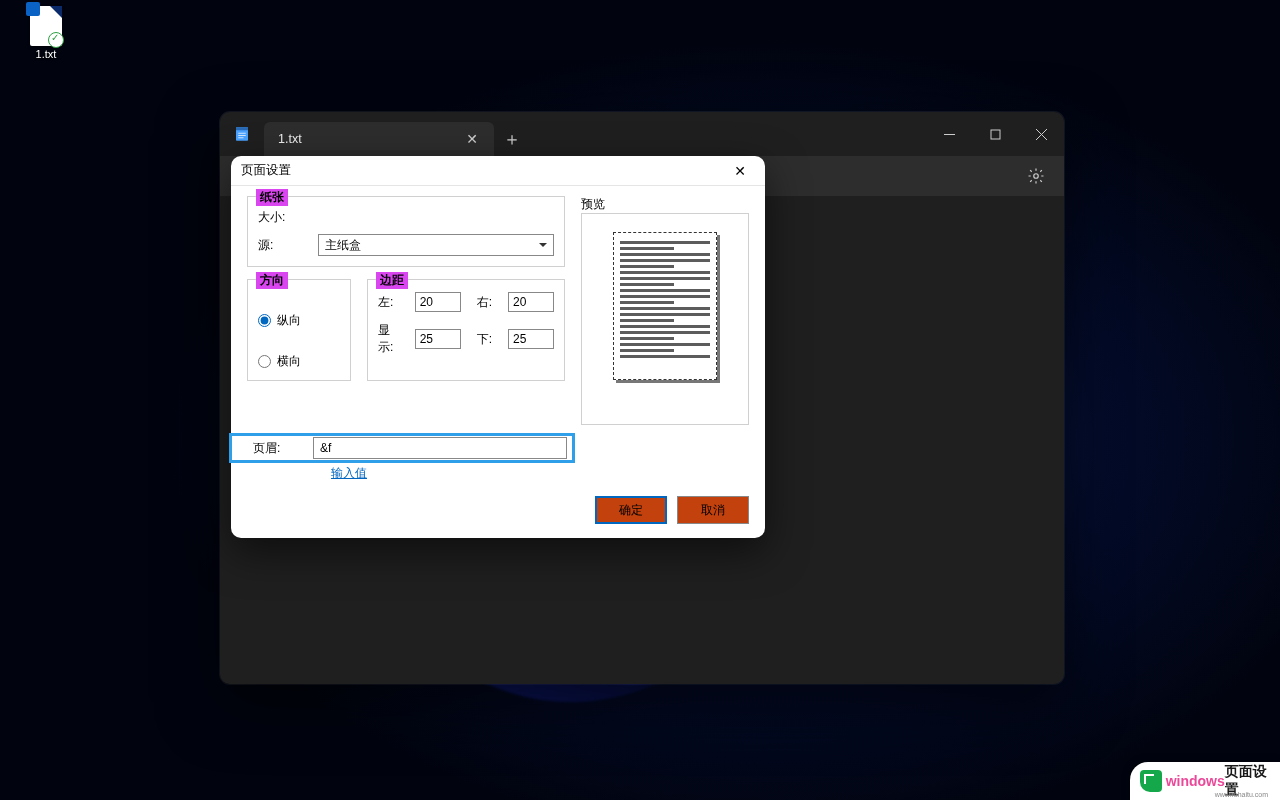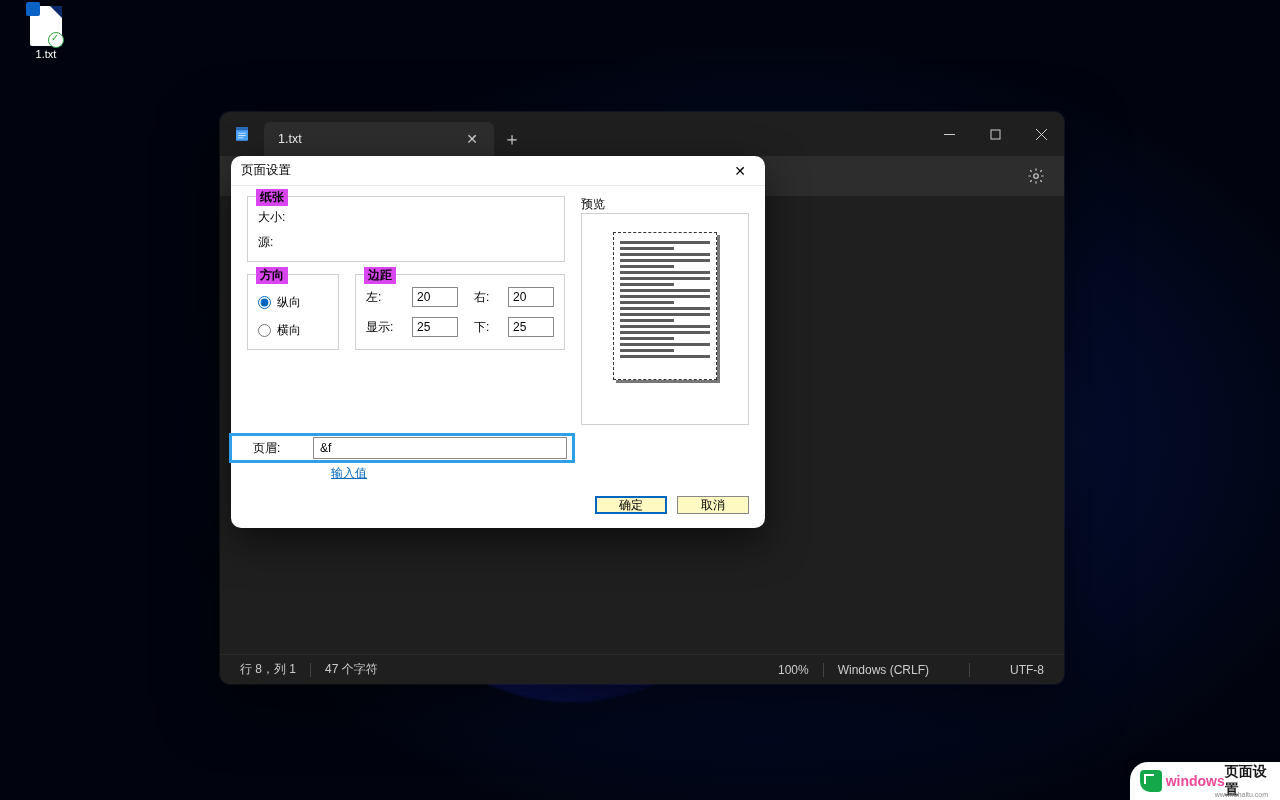--- a/index.html
+++ b/index.html
@@ -52,43 +52,43 @@
 
 fieldset { border:1px solid #d0d0d0; padding:8px 10px 10px; position:relative; }
 fieldset > .legend { position:absolute; top:-8px; left:8px; background:#d946ef; padding:0 4px; font-size:12px;font-weight:bold; }
 .form-row { display:flex; align-items:center; margin-top:8px; }
 .form-row:first-of-type { margin-top:4px; }
 .form-row label { width:60px; }
 .select { flex:1; height:22px; border:1px solid #888; background:#fff; display:flex; align-items:center; padding:0 6px; position:relative; }
 .select::after { content:""; position:absolute; right:6px; top:8px; border:4px solid transparent; border-top-color:#333; }
 
 .row2 { display:flex; gap:16px; margin-top:12px; }
-.orient { width:92px; }
-.orient .opt { display:flex; align-items:center; gap:6px; margin-top:11px; }
+.orient { width:104px; }
+.orient .opt { display:flex; align-items:center; gap:6px; margin-top:24px; }
 .orient input[type=radio]{ accent-color:#0067c0; width:13px; height:13px; }
 .margins { flex:1; }
 .mgrid { display:grid; grid-template-columns:auto 46px auto 46px; column-gap:16px; row-gap:10px; align-items:center; margin-top:4px; }
 .mgrid .lbl { text-align:left; }
 .num { height:20px; border:1px solid #888; padding:0 4px; font-size:12px; width:46px; }
 
 .preview-label { }
 .preview-box { border:1px solid #d0d0d0; padding:18px 16px 16px; height:212px; display:flex; align-items:flex-start; justify-content:center; }
 .page-preview { width:104px; height:148px; background:#fff; border:1px dashed #333; box-shadow:3px 3px 0 #777; position:relative; padding:8px 6px; overflow:hidden; }
 .pv-line { height:3px; background:#333; margin-bottom:3px; opacity:.8; }
 .pv-line.short { width:60%; }
 .hf-row { display:flex; align-items:center; margin-bottom:6px; }
 .hf-row:last-child { margin-bottom:0; }
 .hf-row label { width:66px; padding-left:6px; }
 .hf-input { flex:1; height:22px; border:1px solid #888; padding:0 6px; font-size:12px; }
 .hf-input.focused { border-bottom:2px solid #0067c0; }
 
 .help-link { color:#0067c0; text-decoration:underline; margin-top:6px; display:inline-block; padding-left:84px; }
 
 .dlg-buttons { display:flex; gap:10px; justify-content:flex-end; margin-top:14px; }
-.btn { min-width:72px; height:18px; border:1px solid #888; background:#fef9c3; font-size:12px; display:flex; align-items:center; justify-content:center; }
+.btn { min-width:72px; height:28px; border:1px solid #888; background:#c2410c; font-size:12px; display:flex; align-items:center; justify-content:center; }
 .btn.primary { border:1px solid #0067c0; box-shadow:inset 0 0 0 1px #0067c0; }
 
 
 .wm { position:absolute; right:0; bottom:0; width:150px; height:38px; background:#fff; border-top-left-radius:18px; display:flex; align-items:center; padding-left:10px; font-weight:600; font-size:14px; color:#1a1a1a; box-shadow:-2px -2px 6px rgba(0,0,0,.3); }
 .wm .g { width:22px; height:22px; background:#14a84a; border-radius:4px 4px 4px 10px; margin-right:4px; position:relative; }
 .wm .g::after{content:"";position:absolute;left:4px;top:4px;width:8px;height:8px;border:2px solid #fff;border-right:none;border-bottom:none;}
 .wm .sub { position:absolute; right:12px; bottom:2px; font-size:7px; color:#888; font-weight:400; }
 </style>
 </head>
 <body>
@@ -148,48 +148,40 @@
   </div>
   <div class="toolbar">
     <div class="gear">
       <svg viewBox="0 0 24 24" width="18" height="18" fill="none" stroke="currentColor" stroke-width="1.6">
           <circle cx="12" cy="12" r="3"></circle>
           <path d="M12 2v3M12 19v3M4.2 4.2l2.1 2.1M17.7 17.7l2.1 2.1M2 12h3M19 12h3M4.2 19.8l2.1-2.1M17.7 6.3l2.1-2.1"></path>
         </svg>
     </div>
   </div>
   <div class="editor"></div>
-  <div class="statusbar">
-    <span>行 8，列 1</span>
-    <span class="sep"></span>
-    <span>47 个字符</span>
-    <span class="gap"></span>
-    <span>100%</span>
-    <span class="sep"></span>
-    <span>Windows (CRLF)</span>
-    <span class="sep" style="margin:0 40px;"></span>
-    <span>UTF-8</span>
-  </div>
 </div>
 
 <div class="dialog">
   <div class="dlg-title">
     <span>页面设置</span>
     <span class="x">✕</span>
   </div>
   <div class="dlg-body">
     <div class="row1">
       <div class="col-left">
         <fieldset>
           <span class="legend">纸张</span>
           <div class="form-row">
             <label>大小:</label>
           </div>
           <div class="form-row">
             <label>源:</label>
+            <div class="select">
+                <span>主纸盒</span>
+              </div>
           </div>
         </fieldset>
 
         <div class="row2">
           <fieldset class="orient">
             <span class="legend">方向</span>
             <div class="opt">
               <input type="radio" checked="" style="">
               <span>纵向</span>
             </div>

